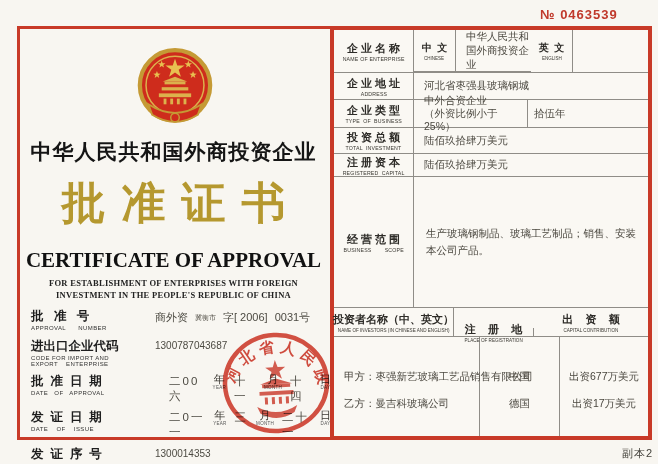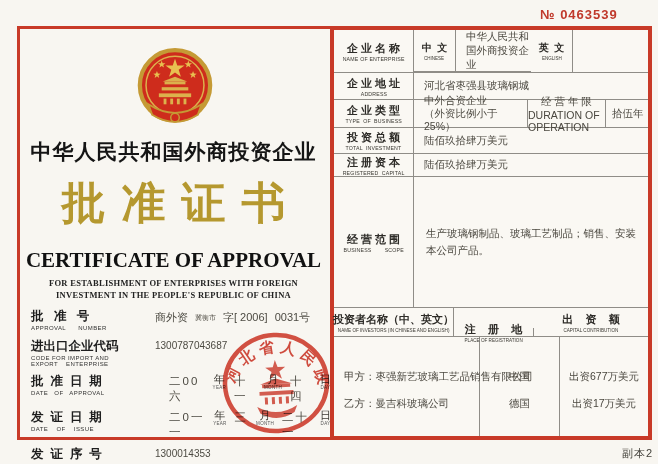--- a/index.html
+++ b/index.html
@@ -267,24 +267,20 @@
 
       <div class="trow" style="height:28px;" data-name="enterprise-type-row">
         <div class="tlabel" data-name="enterprise-type-label">
           <div class="cn">企 业 类 型</div>
           <div class="en">TYPE  OF  BUSINESS</div>
         </div>
         <div class="typeval" data-name="enterprise-type-value">
           <div>中外合资企业</div>
           <div>（外资比例小于25%）</div>
         </div>
-        <div class="durlabel" data-name="duration-label">
-          <div class="cn">经 营 年 限</div>
-          <div class="en">DURATION OF OPERATION</div>
-        </div>
         <div class="durval" data-name="duration-value">拾伍年</div>
       </div>
 
       <div class="trow" style="height:26px;" data-name="total-investment-row">
         <div class="tlabel" data-name="total-investment-label">
           <div class="cn">投 资 总 额</div>
           <div class="en">TOTAL  INVESTMENT</div>
         </div>
         <div class="tval" data-name="total-investment-value">陆佰玖拾肆万美元</div>
       </div>

